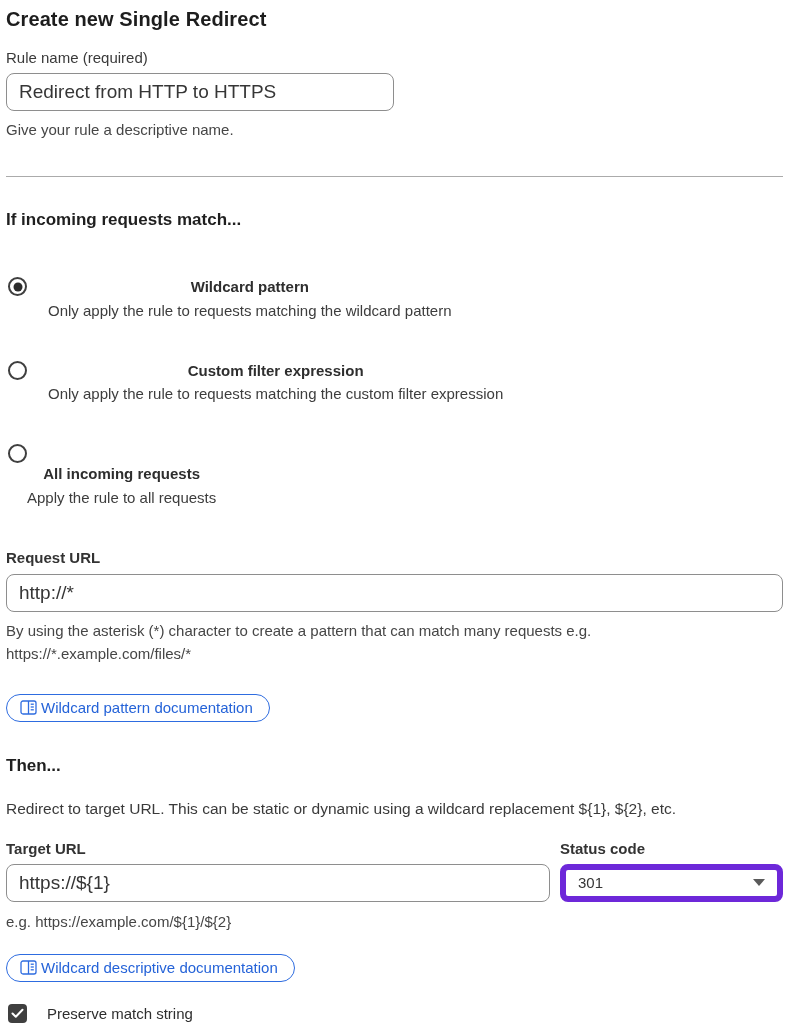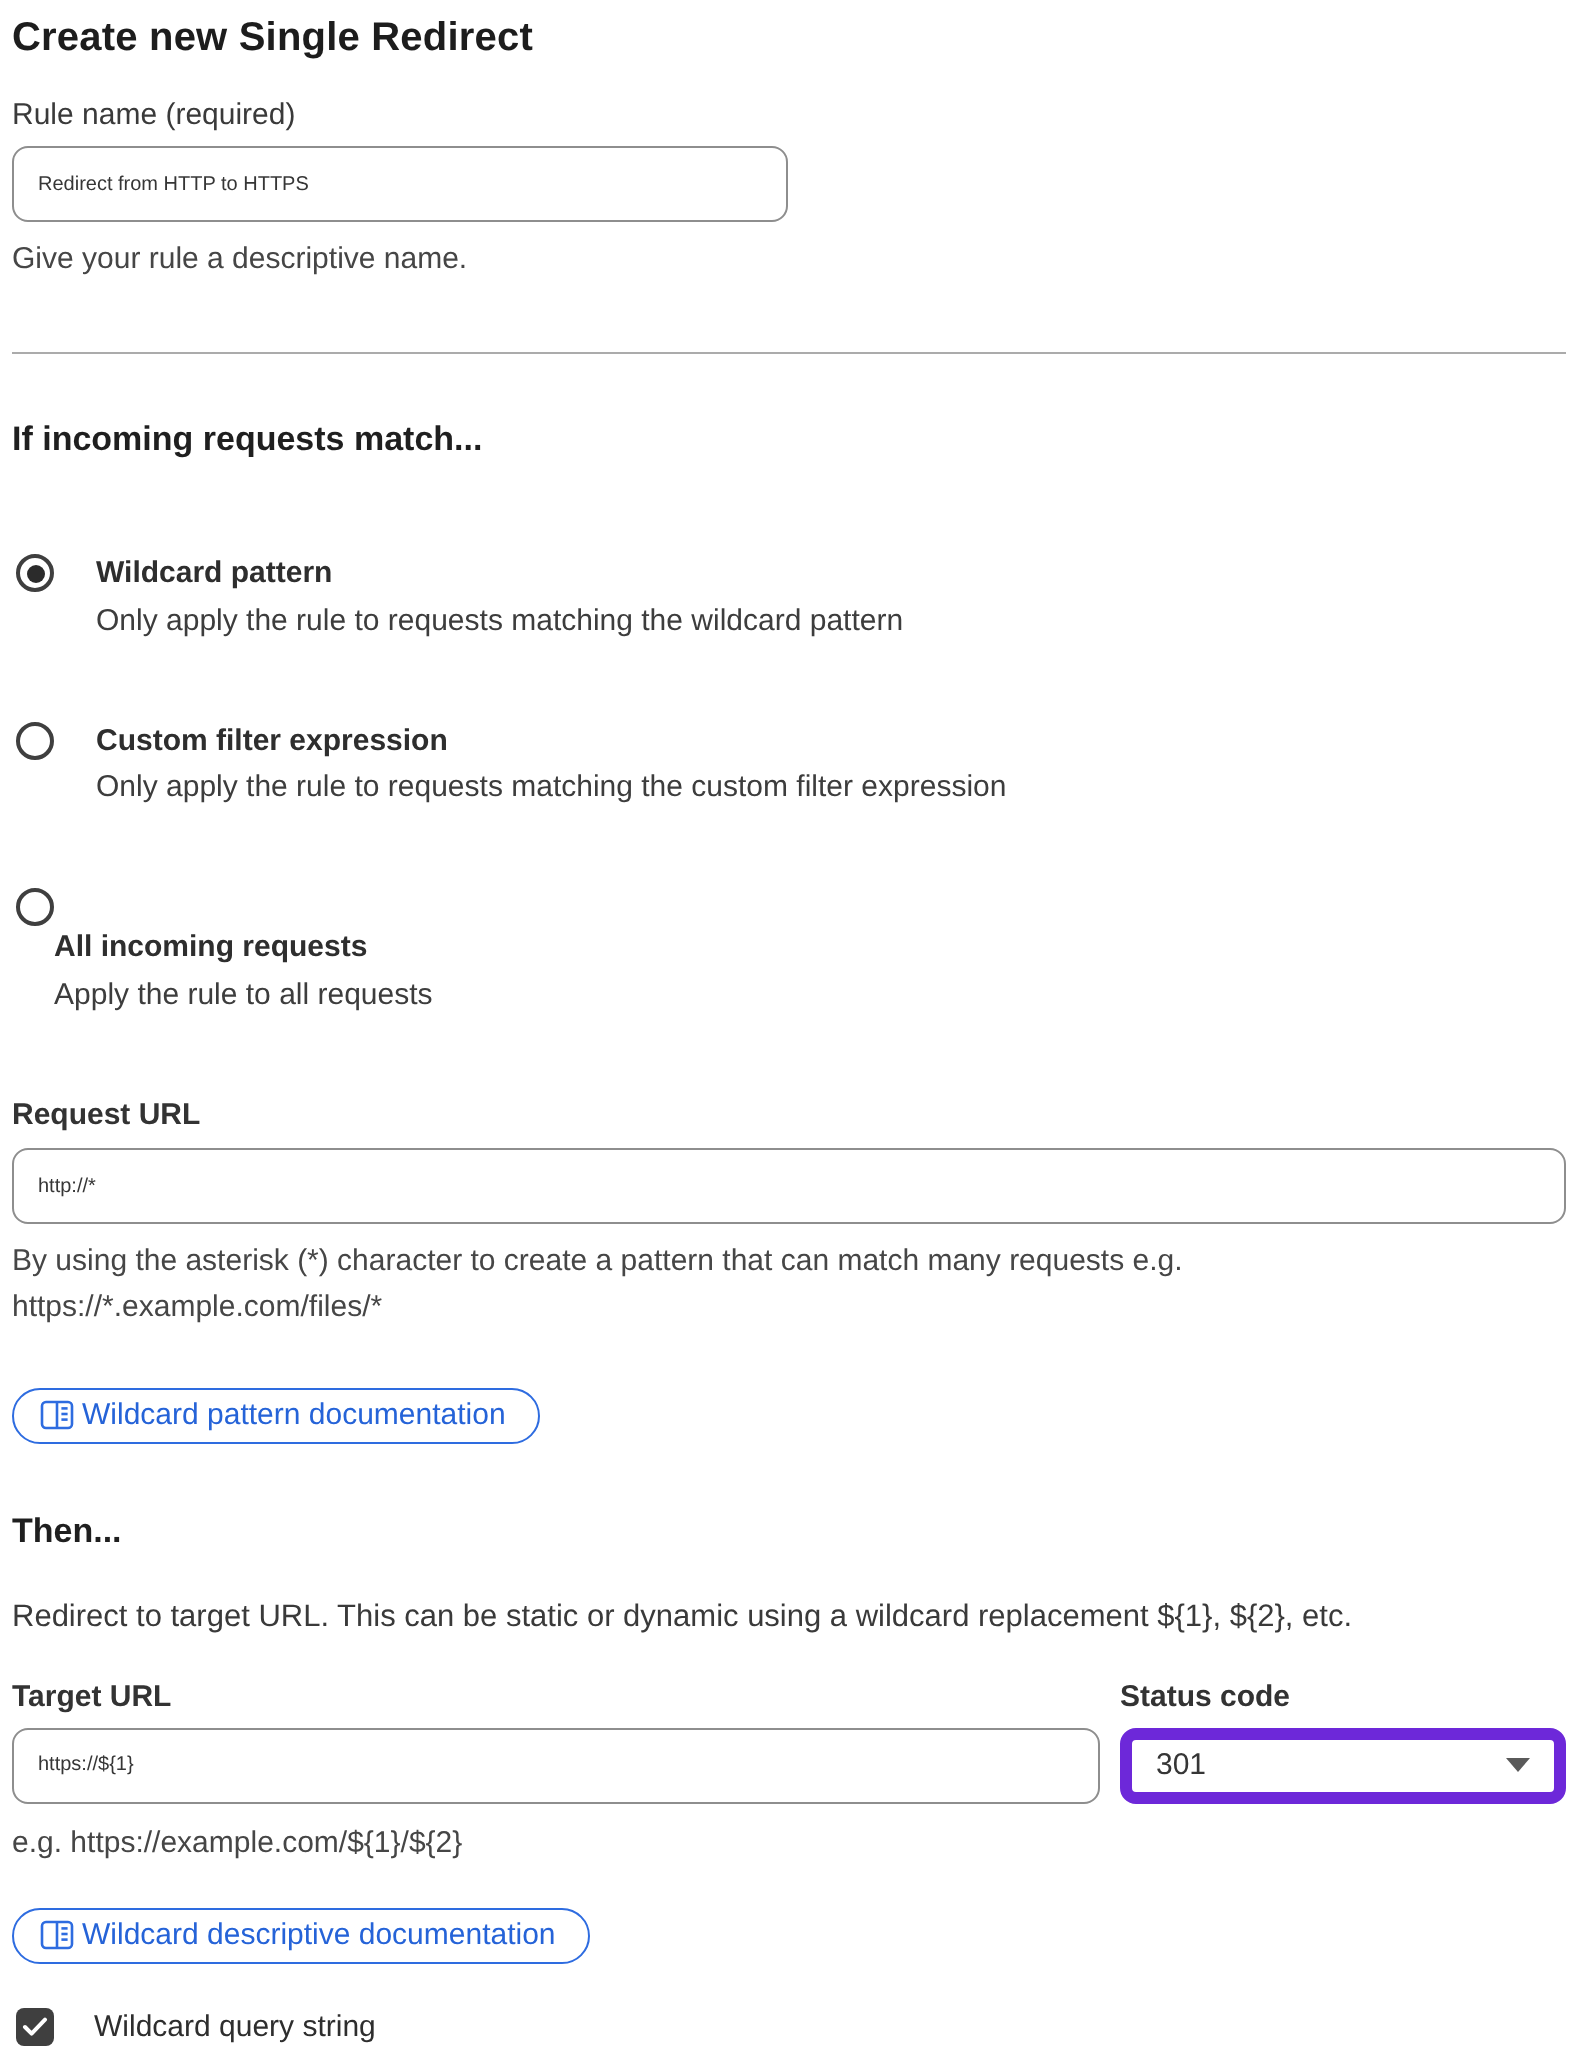--- a/index.html
+++ b/index.html
@@ -10,21 +10,21 @@
     padding: 6px 8px 0 6px;
     overflow: hidden;
   }
   .title { font-size: 20px; font-weight: 700; color: #1d1d1d; margin-top: 2px; letter-spacing: .1px; }
 
   .field-label { font-size: 15px; color: #3a3a3a; }
 
   .rule-name-label { margin-top: 18px; }
   .text-input {
     display: block; height: 38px; border: 1px solid #8e8e8e; border-radius: 8px;
-    padding: 0 12px; font-size: 10px; color: #363636; background: #fff; outline: none;
+    padding: 0 12px; font-size: 19px; color: #363636; background: #fff; outline: none;
     font-family: inherit; width: 100%;
   }
   .rule-name-input { width: 388px; margin-top: 7px; }
   .helper { font-size: 15px; color: #464646; margin-top: 7px; line-height: 1.55; }
 
   .divider { border: none; border-top: 1px solid #ababab; margin-top: 35px; }
 
   .section-heading { font-size: 17px; font-weight: 700; color: #1f1f1f; }
   .match-heading { margin-top: 33px; }
 
@@ -33,21 +33,21 @@
   .radio-option:last-child { margin-bottom: 14px; flex-direction: column; }
   .radio {
     width: 19px; height: 19px; border: 2px solid #3f3f3f; border-radius: 50%;
     margin: 1px 0 0 2px; flex: 0 0 auto; position: relative; background: #fff;
   }
   .radio.selected::after {
     content: ""; position: absolute; left: 50%; top: 50%; transform: translate(-50%,-50%);
     width: 9px; height: 9px; border-radius: 50%; background: #2b2b2b;
   }
   .radio-texts { margin-left: 21px; }
-  .radio-label { font-size: 15px; font-weight: 700; color: #2e2e2e; line-height: 1.45; }
+  .radio-label { font-size: 15px; font-weight: 700; color: #2e2e2e; line-height: 1.45; text-align: center; }
   .radio-desc { font-size: 15px; color: #3d3d3d; line-height: 1.5; margin-top: 2px; }
 
   .request-url-label { margin-top: 40px; font-weight: 700; color: #333; }
   .request-url-input { margin-top: 8px; }
   .wrap-helper { max-width: 760px; }
 
   .doc-btn {
     display: inline-flex; align-items: center; gap: 4px; margin-top: 28px;
     border: 1px solid #2e6ce0; border-radius: 999px; background: #fff;
     color: #2563d8; font-size: 15px; padding: 4px 16px 5px 13px; height: 28px;
@@ -174,19 +174,19 @@
   </span>
   <span>Wildcard descriptive documentation</span>
 </button>
 
 <div class="checkbox-row">
   <span class="checkbox">
     <svg width="13" height="11" viewBox="0 0 13 11" fill="none" stroke="#ffffff" stroke-width="2" stroke-linecap="round" stroke-linejoin="round">
       <path d="M1.5 5.5 L4.8 8.8 L11.5 1.8"></path>
     </svg>
   </span>
-  <span class="checkbox-label">Wildcard query string</span>
+  <span class="checkbox-label">Preserve match string</span>
 </div>
 
 
 
 
 
 
 </body></html>

